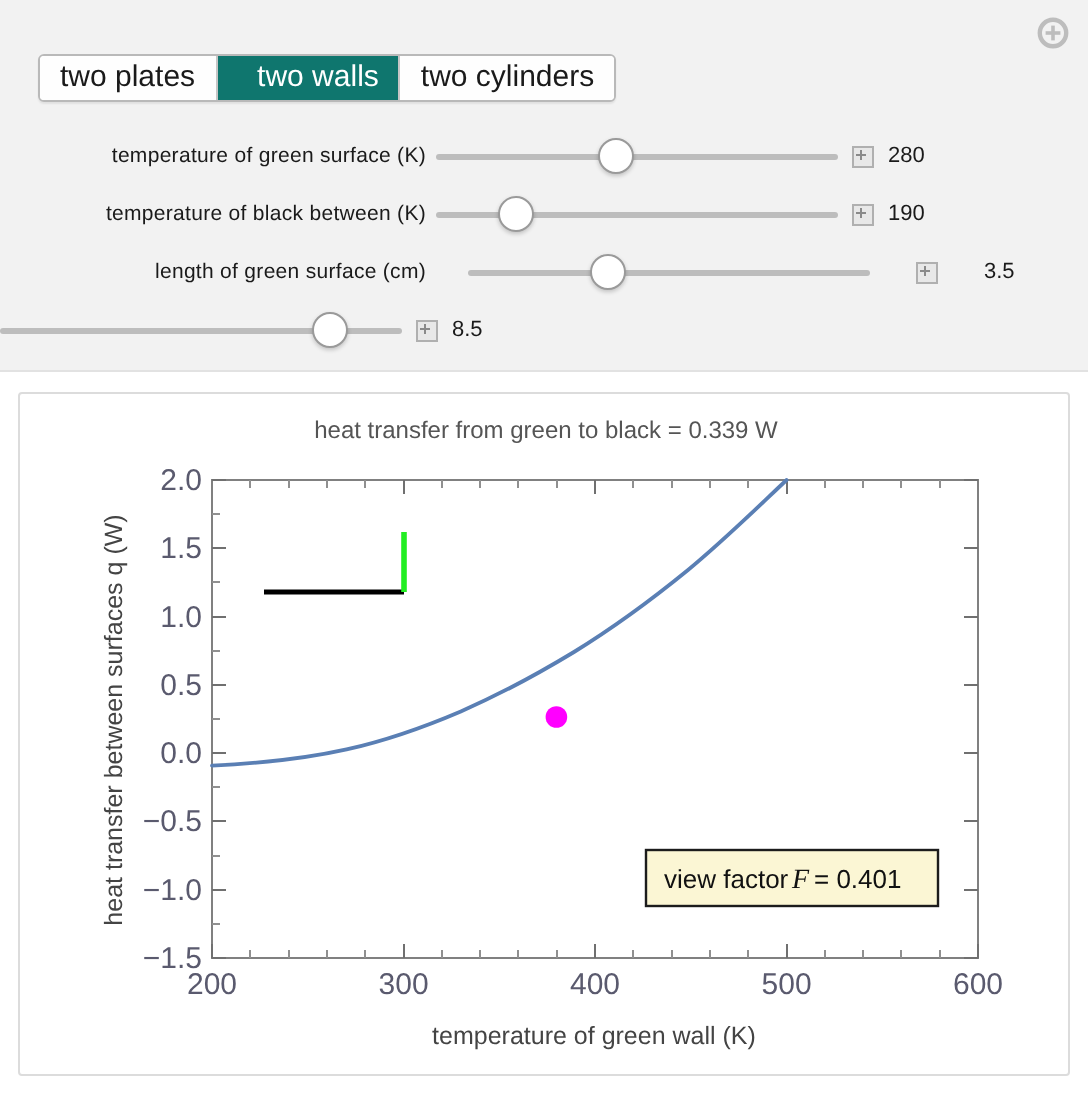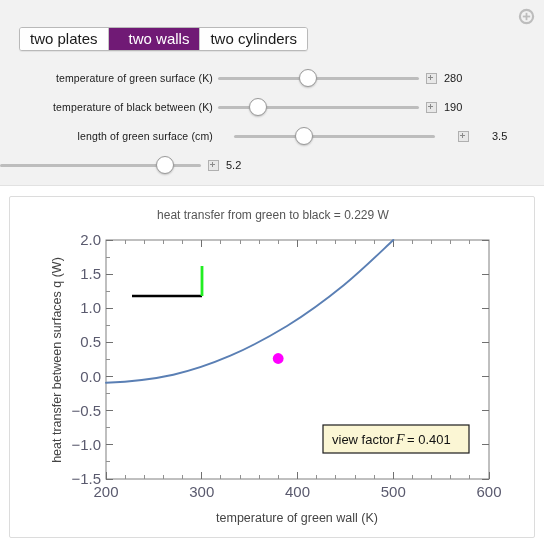--- a/index.html
+++ b/index.html
@@ -59,21 +59,21 @@
     color: #1a1a1a;
     padding: 4px 10px 5px 10px;
     background: #fefefe;
     border-right: 1px solid #c6c6c6;
     cursor: pointer;
     white-space: nowrap;
     line-height: 13px;
   }
   .tab:last-child { border-right: none; }
   .tab.active {
-    background: #701a75;
+    background: #0f766e;
     color: #ffffff;
     padding-left: 20px;
   }
 
   
   .slider-row {
     position: absolute;
     left: 0;
     width: 544px;
     height: 22px;
@@ -241,27 +241,27 @@
       <div class="slider-expand"></div>
       <div class="slider-value">3.5</div>
     </div>
 
     <div class="slider-row" style="top:142px;">
       <div class="slider-track-wrap">
         <div class="slider-track"></div>
         <div class="slider-thumb" style="left:165px;"></div>
       </div>
       <div class="slider-expand"></div>
-      <div class="slider-value">5.2</div>
+      <div class="slider-value">8.5</div>
     </div>
   </div>
 
   <div class="plot-panel">
 
-    <div class="plot-title">heat transfer from green to black = 0.229 W</div>
+    <div class="plot-title">heat transfer from green to black = 0.339 W</div>
 
     <svg class="plot-svg" width="526" height="342" viewBox="0 0 526 342">
 
       <rect x="96" y="43" width="383" height="239" fill="#ffffff" stroke="#808080" stroke-width="1"></rect>
 
       <g shape-rendering="crispEdges">
 
         <line x1="96" y1="43" x2="103" y2="43" stroke="#707070" stroke-width="1"></line>
         <line x1="96" y1="77.14" x2="103" y2="77.14" stroke="#707070" stroke-width="1"></line>
         <line x1="96" y1="111.3" x2="103" y2="111.3" stroke="#707070" stroke-width="1"></line>

